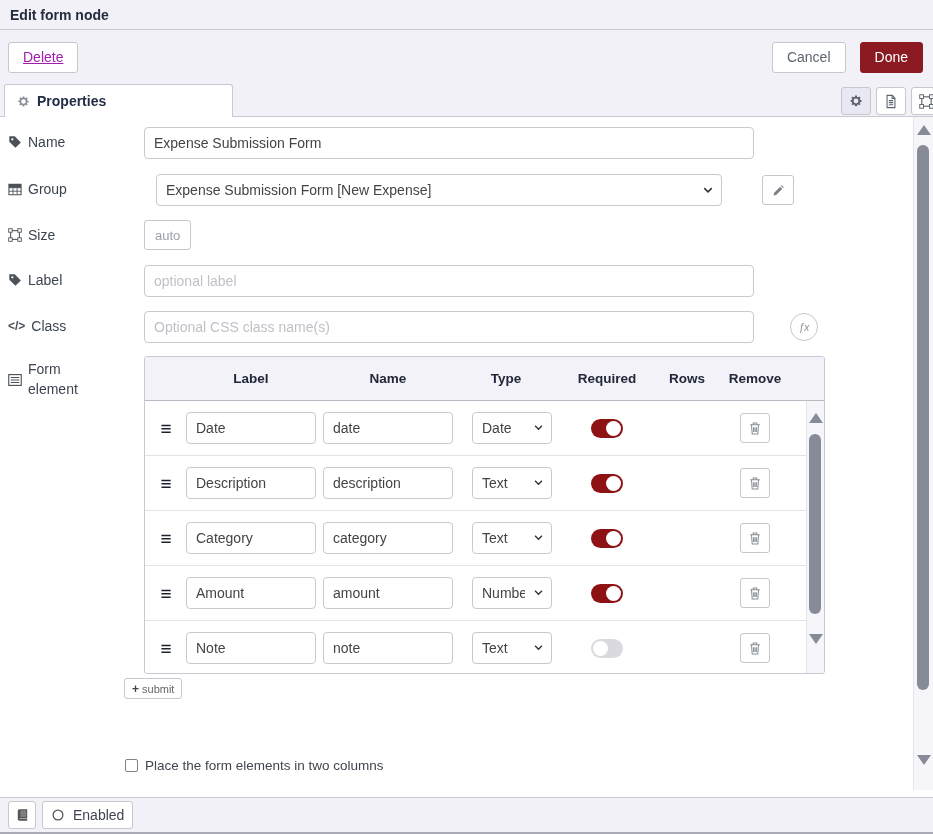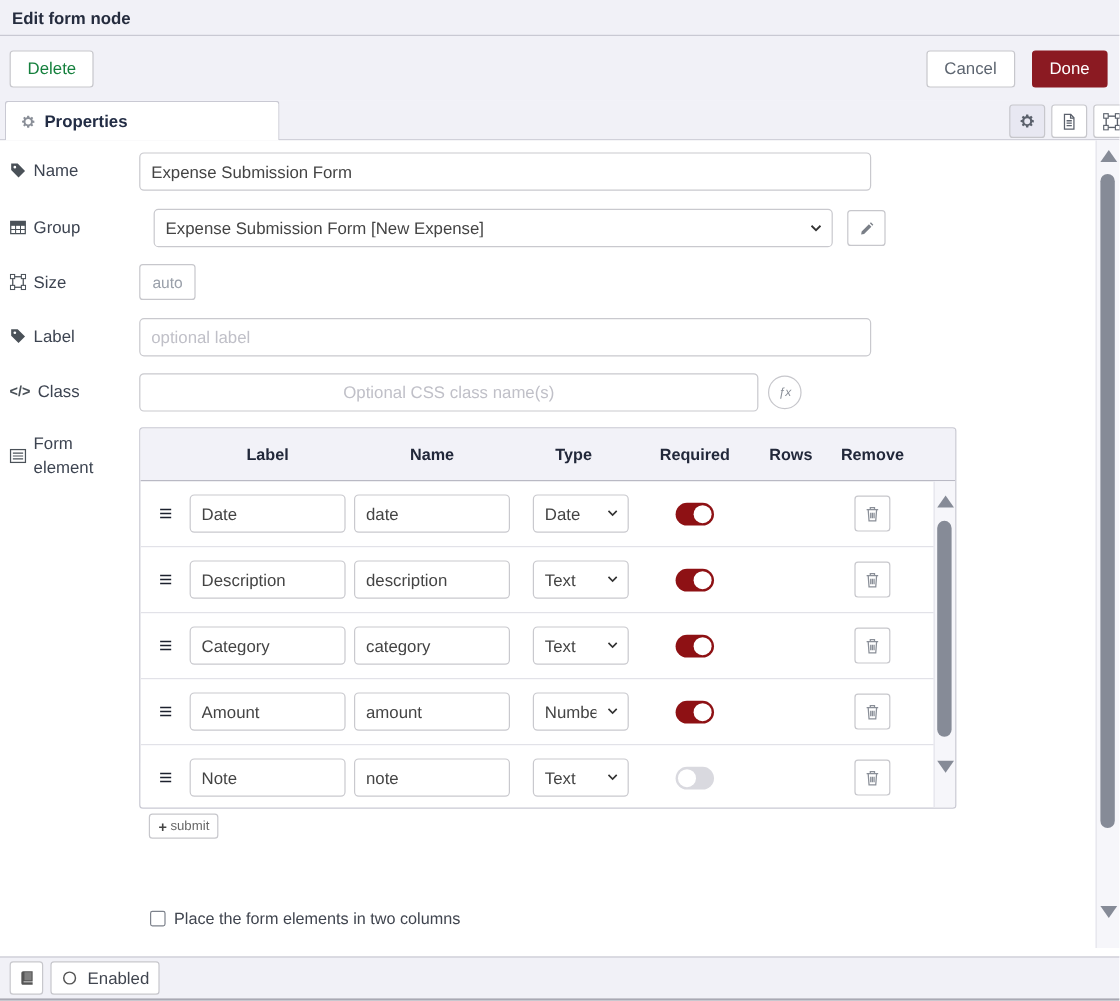--- a/index.html
+++ b/index.html
@@ -14,36 +14,36 @@
     font-family:"Liberation Sans","DejaVu Sans",sans-serif;font-size:14px;color:var(--ink);
   }
   
   .titlebar{position:absolute;top:0;left:0;right:0;height:30px;background:var(--bar-bg);
     border-bottom:1px solid var(--bar-border);display:flex;align-items:center;padding:0 10px;}
   .titlebar .title{font-weight:bold;font-size:14px;color:#252c3e;}
   .buttonbar{position:absolute;top:30px;left:0;right:0;height:54px;background:var(--bar-bg);
     display:flex;align-items:center;padding:0 8px;}
   .btn{border:1px solid var(--btn-border);background:#fff;border-radius:3px;height:31px;
     padding:0 14px;font-size:14px;cursor:pointer;font-family:inherit;}
-  .btn-delete{color:#15803d;}
+  .btn-delete{color:#a21caf;text-decoration:underline;}
   .btn-cancel{color:#5d6570;margin-left:auto;margin-right:14px;}
   .btn-done{background:var(--accent);border-color:var(--accent);color:#fff;margin-right:2px;}
   
   .tabstrip{position:absolute;top:84px;left:0;right:0;height:33px;background:var(--bar-bg);
     border-bottom:1px solid var(--bar-border);}
   .tab-active{position:absolute;left:4px;top:0;width:229px;height:33px;background:#fff;
     border:1px solid var(--bar-border);border-bottom:none;border-radius:3px 3px 0 0;
     display:flex;align-items:center;gap:7px;padding:0 12px;z-index:2;}
   .tab-active .tab-label{font-weight:bold;color:#222c44;font-size:14px;}
   .tabbtn{position:absolute;top:3px;width:30px;height:28px;border:1px solid var(--btn-border);
     background:#fff;border-radius:3px;display:flex;align-items:center;justify-content:center;cursor:pointer;}
   .tabbtn.active{background:#e8e8f2;}
   
   .content{position:absolute;top:117px;left:0;right:0;bottom:37px;background:#fff;}
-  .form-row{position:absolute;left:8px;display:flex;align-items:flex-start;}
+  .form-row{position:absolute;left:8px;display:flex;align-items:flex-start;gap:28px;}
   .row-label{width:108px;display:flex;align-items:center;gap:6px;flex-wrap:wrap;
     color:var(--label-ink);line-height:30px;}
   .row-label .lbl{white-space:nowrap;}
   .row-label.wrapped{line-height:20px;padding-top:3px;}
   input[type=text]{height:32px;border:1px solid var(--input-border);border-radius:4px;
     padding:0 9px;font-size:14px;color:#444;font-family:inherit;outline:none;background:#fff;}
   input::placeholder{color:var(--placeholder);}
   .selwrap{position:relative;display:inline-block;margin-left:12px;}
   select{height:32px;border:1px solid var(--input-border);border-radius:4px;background:#fff;
     -webkit-appearance:none;appearance:none;padding:0 26px 0 9px;font-size:14px;color:#444;
@@ -219,21 +219,21 @@
       <span class="lbl">Label</span>
     </div>
     <input type="text" style="width: 610px;" placeholder="optional label">
   </div>
 
   <div class="form-row" style="top:194px;">
     <div class="row-label">
       <span style="color:#4a5158;font-size:12px;font-weight:bold;">&lt;/&gt;</span>
       <span class="lbl">Class</span>
     </div>
-    <input type="text" style="width: 516px; text-align: center;" placeholder="Optional CSS class name(s)">
+    <input type="text" style="width: 610px;" placeholder="Optional CSS class name(s)">
     <button class="circ-btn">
       <span>ƒx</span>
     </button>
   </div>
 
   <div class="form-row" style="top:239px;">
     <div class="row-label wrapped">
       <span style="margin-top:2px;">
         <svg width="14" height="12" viewBox="0 0 16 14">
             <rect x="0.7" y="0.7" width="14.6" height="12.6" fill="none" stroke="#4a5158" stroke-width="1.3"></rect>

